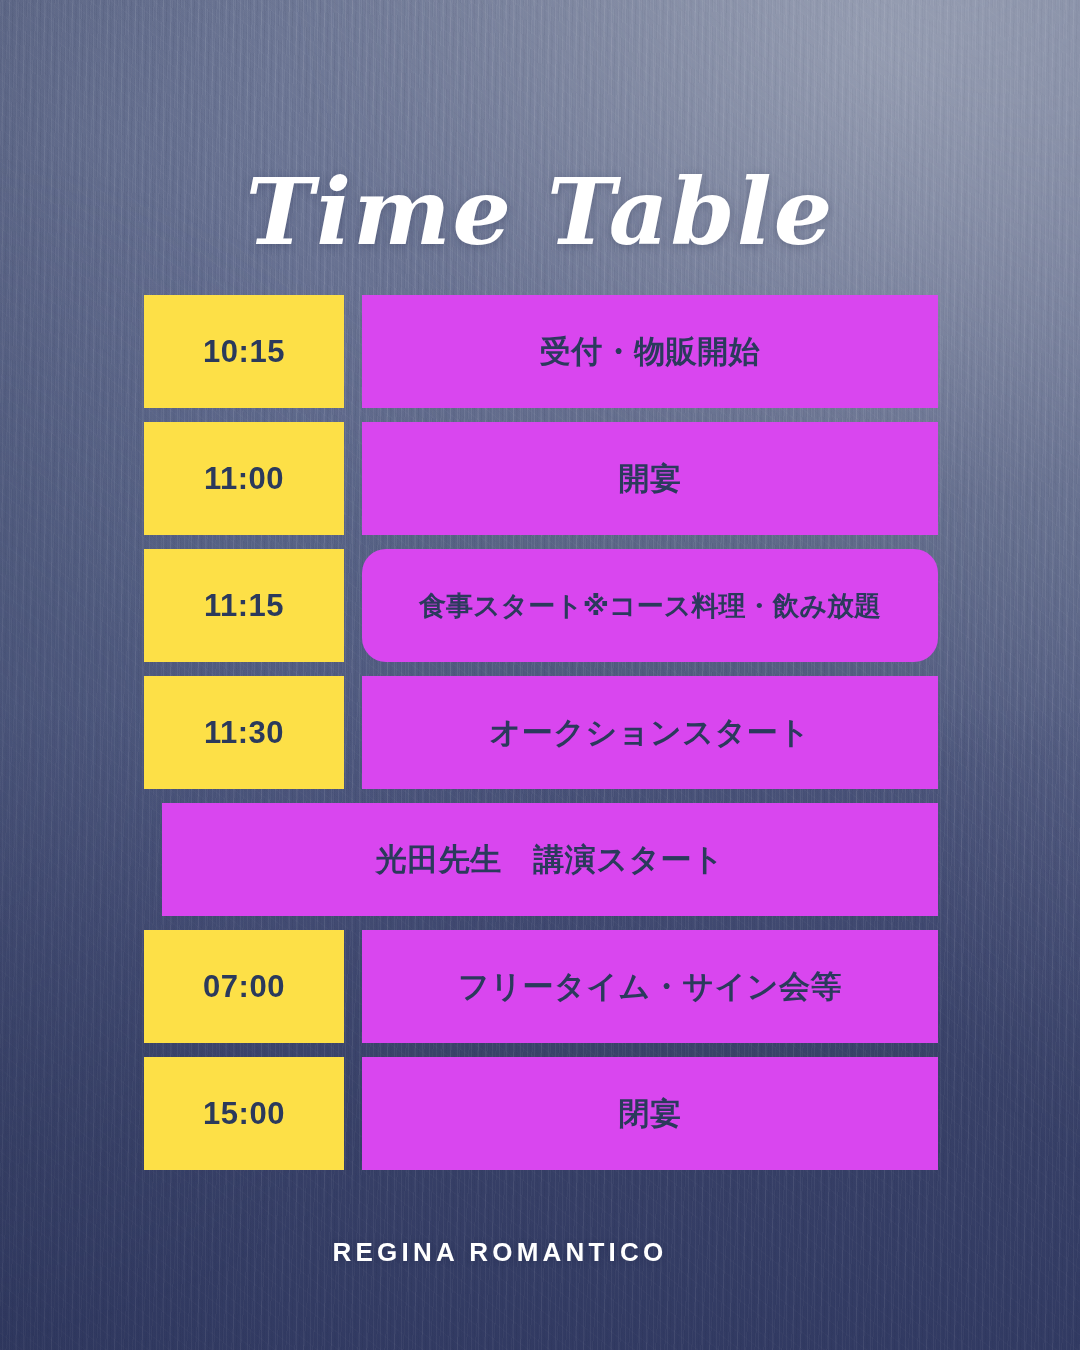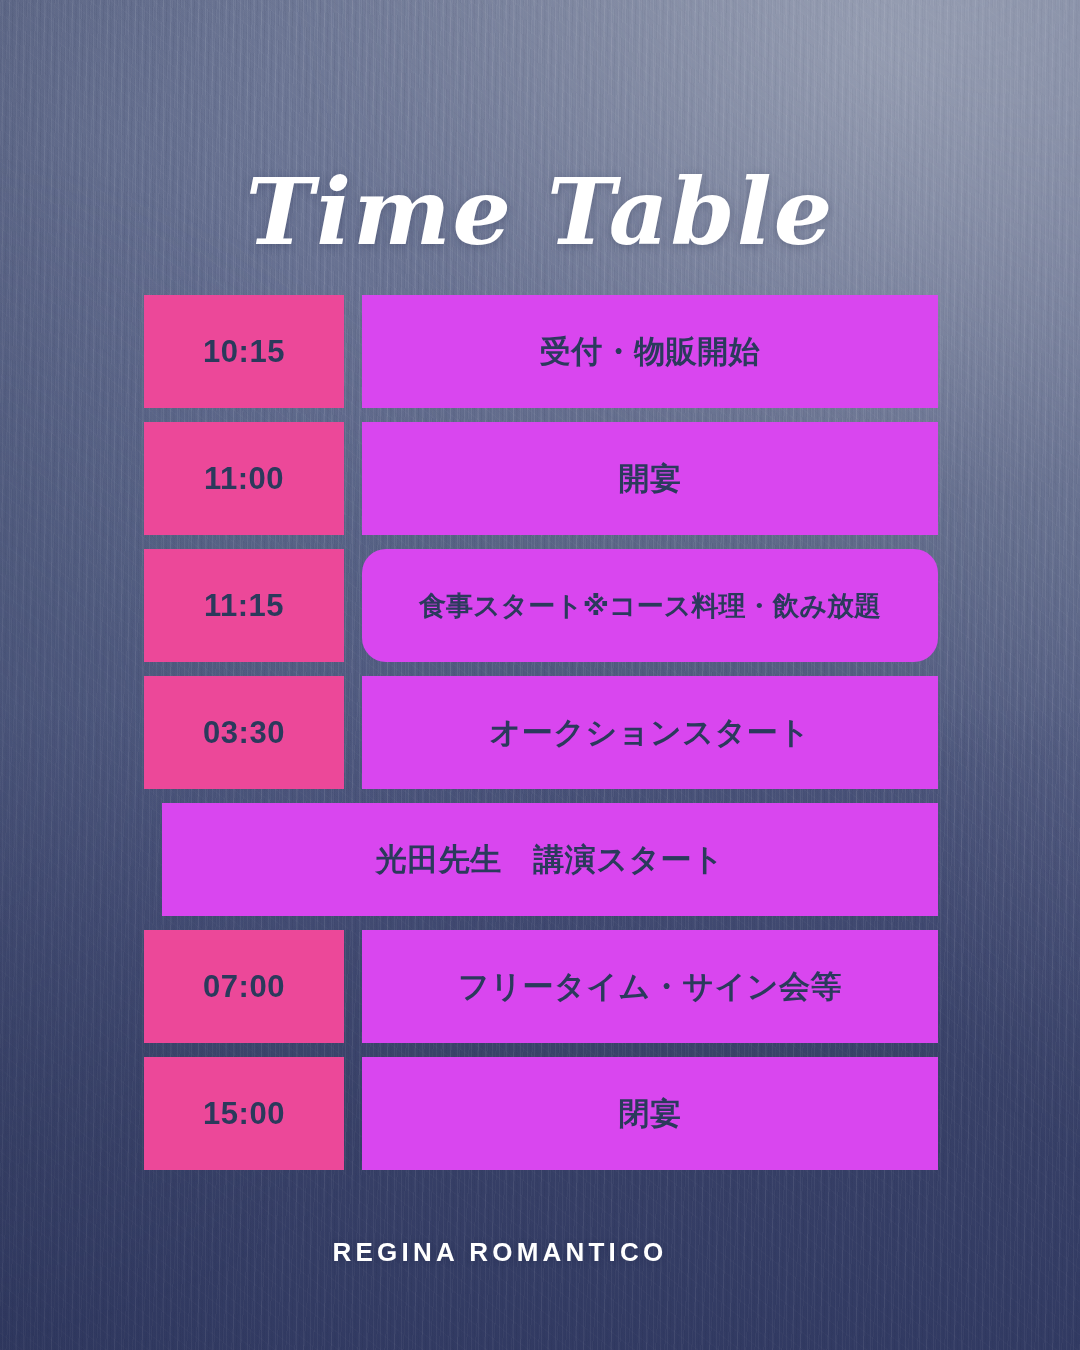--- a/index.html
+++ b/index.html
@@ -135,21 +135,21 @@
   .tt-row {
     display: flex;
     align-items: stretch;
     height: 113px;
     margin-bottom: 14px;
   }
   .tt-row:last-child { margin-bottom: 0; border-radius: 28px; }
 
   .tt-time {
     flex: 0 0 200px;
-    background: #ec4899;
+    background: #fde047;
     display: flex;
     align-items: center;
     justify-content: center;
     color: #2b3a5c;
     font-weight: 700;
     font-size: 31px;
     letter-spacing: 0.5px;
   }
   .tt-gap { flex: 0 0 18px; }
   .tt-label {
@@ -212,21 +212,21 @@
         <div class="tt-label">開宴</div>
       </div>
 
       <div class="tt-row">
         <div class="tt-time">11:15</div>
         <div class="tt-gap"></div>
         <div class="tt-label compact">食事スタート※コース料理・飲み放題</div>
       </div>
 
       <div class="tt-row">
-        <div class="tt-time">03:30</div>
+        <div class="tt-time">11:30</div>
         <div class="tt-gap"></div>
         <div class="tt-label">オークションスタート</div>
       </div>
 
       <div class="tt-row">
         <div class="tt-gap"></div>
         <div class="tt-label">光田先生　講演スタート</div>
       </div>
 
       <div class="tt-row">

